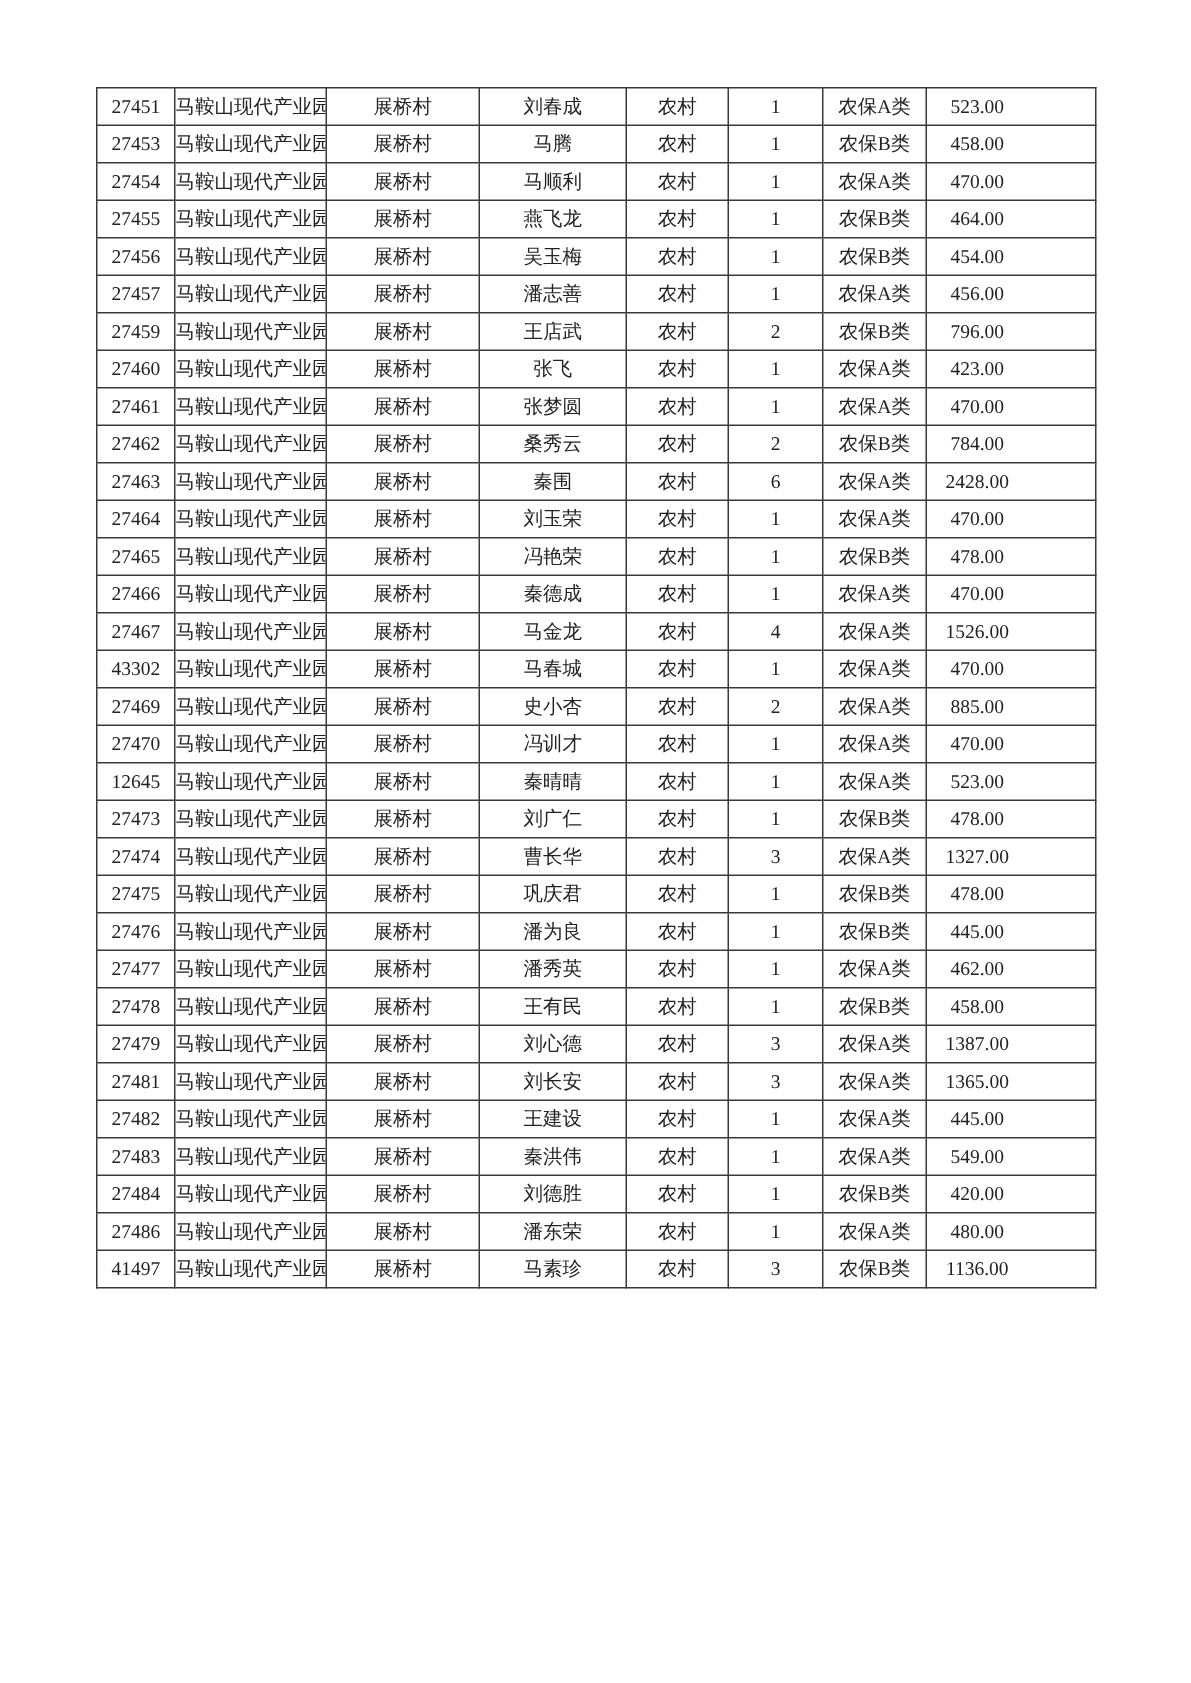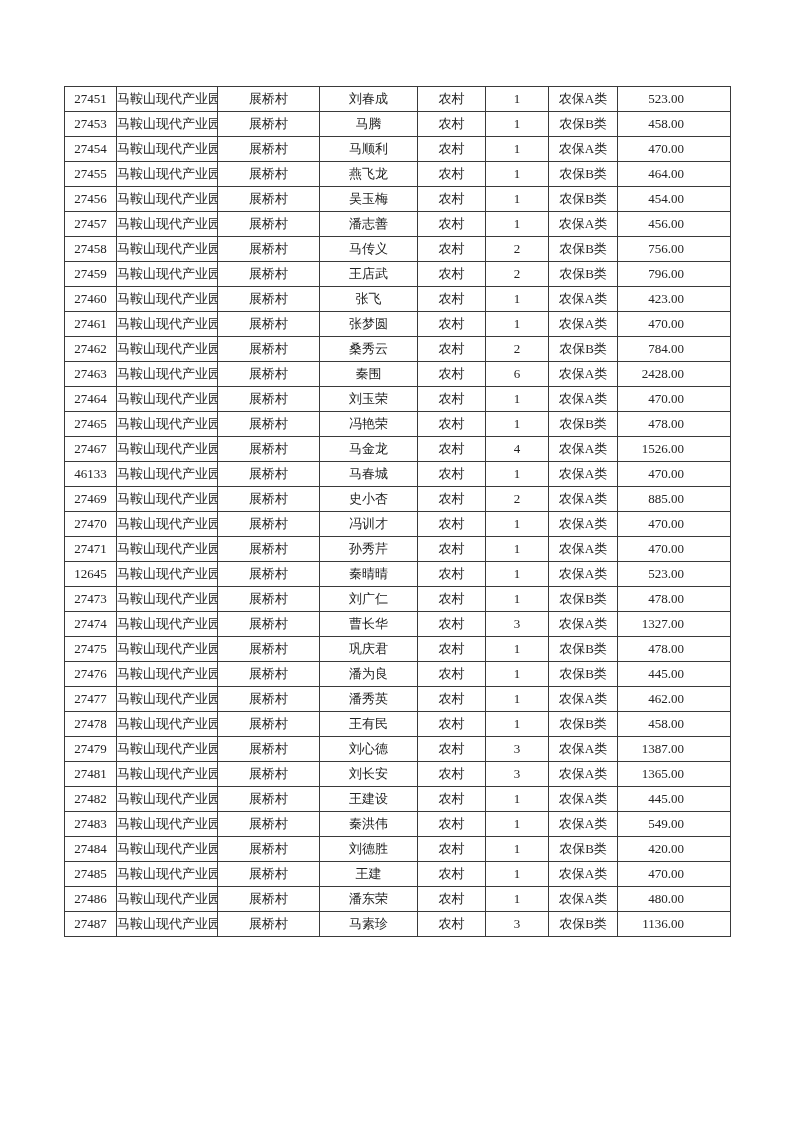--- a/index.html
+++ b/index.html
@@ -9,21 +9,21 @@
   }
   body {
     width: 794px;
     height: 1122px;
     font-family: "Liberation Serif", "DejaVu Serif", serif;
     color: #1a1a1a;
     position: relative;
   }
   .page {
     position: absolute;
-    top: 86px;
+    top: 58px;
     left: 64px;
   }
   table.roster {
     border-collapse: collapse;
     table-layout: fixed;
     width: 666px;
   }
   table.roster td {
     border: 1px solid #3a3a3a;
     height: 24px;
@@ -33,21 +33,21 @@
     overflow: hidden;
     white-space: nowrap;
     line-height: 24px;
     color: #222;
   }
   table.roster td.org {
     text-align: left;
     padding: 0;
   }
   table.roster td.amount {
-    text-align: right;
+    text-align: center;
     padding-right: 46px;
   }
   col.c-id       { width: 52px; }
   col.c-org      { width: 101px; }
   col.c-village  { width: 102px; }
   col.c-name     { width: 98px; }
   col.c-type     { width: 68px; }
   col.c-count    { width: 63px; }
   col.c-category { width: 69px; }
   col.c-amount   { width: 113px; }
@@ -122,291 +122,271 @@
           <td>27457</td>
           <td class="org">马鞍山现代产业园</td>
           <td>展桥村</td>
           <td>潘志善</td>
           <td>农村</td>
           <td>1</td>
           <td>农保A类</td>
           <td class="amount">456.00</td>
         </tr>
         <tr>
-          <td>27458</td>
-          <td class="org">马鞍山现代产业园</td>
-          <td>展桥村</td>
-          <td>马传义</td>
+          <td>27459</td>
+          <td class="org">马鞍山现代产业园</td>
+          <td>展桥村</td>
+          <td>王店武</td>
           <td>农村</td>
           <td>2</td>
           <td>农保B类</td>
-          <td class="amount">756.00</td>
-        </tr>
-        <tr>
-          <td>27459</td>
-          <td class="org">马鞍山现代产业园</td>
-          <td>展桥村</td>
-          <td>王店武</td>
+          <td class="amount">796.00</td>
+        </tr>
+        <tr>
+          <td>27460</td>
+          <td class="org">马鞍山现代产业园</td>
+          <td>展桥村</td>
+          <td>张飞</td>
+          <td>农村</td>
+          <td>1</td>
+          <td>农保A类</td>
+          <td class="amount">423.00</td>
+        </tr>
+        <tr>
+          <td>27461</td>
+          <td class="org">马鞍山现代产业园</td>
+          <td>展桥村</td>
+          <td>张梦圆</td>
+          <td>农村</td>
+          <td>1</td>
+          <td>农保A类</td>
+          <td class="amount">470.00</td>
+        </tr>
+        <tr>
+          <td>27462</td>
+          <td class="org">马鞍山现代产业园</td>
+          <td>展桥村</td>
+          <td>桑秀云</td>
           <td>农村</td>
           <td>2</td>
           <td>农保B类</td>
-          <td class="amount">796.00</td>
-        </tr>
-        <tr>
-          <td>27460</td>
-          <td class="org">马鞍山现代产业园</td>
-          <td>展桥村</td>
-          <td>张飞</td>
-          <td>农村</td>
-          <td>1</td>
-          <td>农保A类</td>
-          <td class="amount">423.00</td>
-        </tr>
-        <tr>
-          <td>27461</td>
-          <td class="org">马鞍山现代产业园</td>
-          <td>展桥村</td>
-          <td>张梦圆</td>
-          <td>农村</td>
-          <td>1</td>
-          <td>农保A类</td>
-          <td class="amount">470.00</td>
-        </tr>
-        <tr>
-          <td>27462</td>
-          <td class="org">马鞍山现代产业园</td>
-          <td>展桥村</td>
-          <td>桑秀云</td>
+          <td class="amount">784.00</td>
+        </tr>
+        <tr>
+          <td>27463</td>
+          <td class="org">马鞍山现代产业园</td>
+          <td>展桥村</td>
+          <td>秦围</td>
+          <td>农村</td>
+          <td>6</td>
+          <td>农保A类</td>
+          <td class="amount">2428.00</td>
+        </tr>
+        <tr>
+          <td>27464</td>
+          <td class="org">马鞍山现代产业园</td>
+          <td>展桥村</td>
+          <td>刘玉荣</td>
+          <td>农村</td>
+          <td>1</td>
+          <td>农保A类</td>
+          <td class="amount">470.00</td>
+        </tr>
+        <tr>
+          <td>27465</td>
+          <td class="org">马鞍山现代产业园</td>
+          <td>展桥村</td>
+          <td>冯艳荣</td>
+          <td>农村</td>
+          <td>1</td>
+          <td>农保B类</td>
+          <td class="amount">478.00</td>
+        </tr>
+        <tr>
+          <td>27466</td>
+          <td class="org">马鞍山现代产业园</td>
+          <td>展桥村</td>
+          <td>秦德成</td>
+          <td>农村</td>
+          <td>1</td>
+          <td>农保A类</td>
+          <td class="amount">470.00</td>
+        </tr>
+        <tr>
+          <td>27467</td>
+          <td class="org">马鞍山现代产业园</td>
+          <td>展桥村</td>
+          <td>马金龙</td>
+          <td>农村</td>
+          <td>4</td>
+          <td>农保A类</td>
+          <td class="amount">1526.00</td>
+        </tr>
+        <tr>
+          <td>43302</td>
+          <td class="org">马鞍山现代产业园</td>
+          <td>展桥村</td>
+          <td>马春城</td>
+          <td>农村</td>
+          <td>1</td>
+          <td>农保A类</td>
+          <td class="amount">470.00</td>
+        </tr>
+        <tr>
+          <td>27469</td>
+          <td class="org">马鞍山现代产业园</td>
+          <td>展桥村</td>
+          <td>史小杏</td>
           <td>农村</td>
           <td>2</td>
-          <td>农保B类</td>
-          <td class="amount">784.00</td>
-        </tr>
-        <tr>
-          <td>27463</td>
-          <td class="org">马鞍山现代产业园</td>
-          <td>展桥村</td>
-          <td>秦围</td>
-          <td>农村</td>
-          <td>6</td>
-          <td>农保A类</td>
-          <td class="amount">2428.00</td>
-        </tr>
-        <tr>
-          <td>27464</td>
-          <td class="org">马鞍山现代产业园</td>
-          <td>展桥村</td>
-          <td>刘玉荣</td>
-          <td>农村</td>
-          <td>1</td>
-          <td>农保A类</td>
-          <td class="amount">470.00</td>
-        </tr>
-        <tr>
-          <td>27465</td>
-          <td class="org">马鞍山现代产业园</td>
-          <td>展桥村</td>
-          <td>冯艳荣</td>
+          <td>农保A类</td>
+          <td class="amount">885.00</td>
+        </tr>
+        <tr>
+          <td>27470</td>
+          <td class="org">马鞍山现代产业园</td>
+          <td>展桥村</td>
+          <td>冯训才</td>
+          <td>农村</td>
+          <td>1</td>
+          <td>农保A类</td>
+          <td class="amount">470.00</td>
+        </tr>
+        <tr>
+          <td>12645</td>
+          <td class="org">马鞍山现代产业园</td>
+          <td>展桥村</td>
+          <td>秦晴晴</td>
+          <td>农村</td>
+          <td>1</td>
+          <td>农保A类</td>
+          <td class="amount">523.00</td>
+        </tr>
+        <tr>
+          <td>27473</td>
+          <td class="org">马鞍山现代产业园</td>
+          <td>展桥村</td>
+          <td>刘广仁</td>
           <td>农村</td>
           <td>1</td>
           <td>农保B类</td>
           <td class="amount">478.00</td>
         </tr>
         <tr>
-          <td>27467</td>
-          <td class="org">马鞍山现代产业园</td>
-          <td>展桥村</td>
-          <td>马金龙</td>
-          <td>农村</td>
-          <td>4</td>
-          <td>农保A类</td>
-          <td class="amount">1526.00</td>
-        </tr>
-        <tr>
-          <td>46133</td>
-          <td class="org">马鞍山现代产业园</td>
-          <td>展桥村</td>
-          <td>马春城</td>
-          <td>农村</td>
-          <td>1</td>
-          <td>农保A类</td>
-          <td class="amount">470.00</td>
-        </tr>
-        <tr>
-          <td>27469</td>
-          <td class="org">马鞍山现代产业园</td>
-          <td>展桥村</td>
-          <td>史小杏</td>
-          <td>农村</td>
-          <td>2</td>
-          <td>农保A类</td>
-          <td class="amount">885.00</td>
-        </tr>
-        <tr>
-          <td>27470</td>
-          <td class="org">马鞍山现代产业园</td>
-          <td>展桥村</td>
-          <td>冯训才</td>
-          <td>农村</td>
-          <td>1</td>
-          <td>农保A类</td>
-          <td class="amount">470.00</td>
-        </tr>
-        <tr>
-          <td>27471</td>
-          <td class="org">马鞍山现代产业园</td>
-          <td>展桥村</td>
-          <td>孙秀芹</td>
-          <td>农村</td>
-          <td>1</td>
-          <td>农保A类</td>
-          <td class="amount">470.00</td>
-        </tr>
-        <tr>
-          <td>12645</td>
-          <td class="org">马鞍山现代产业园</td>
-          <td>展桥村</td>
-          <td>秦晴晴</td>
-          <td>农村</td>
-          <td>1</td>
-          <td>农保A类</td>
-          <td class="amount">523.00</td>
-        </tr>
-        <tr>
-          <td>27473</td>
-          <td class="org">马鞍山现代产业园</td>
-          <td>展桥村</td>
-          <td>刘广仁</td>
+          <td>27474</td>
+          <td class="org">马鞍山现代产业园</td>
+          <td>展桥村</td>
+          <td>曹长华</td>
+          <td>农村</td>
+          <td>3</td>
+          <td>农保A类</td>
+          <td class="amount">1327.00</td>
+        </tr>
+        <tr>
+          <td>27475</td>
+          <td class="org">马鞍山现代产业园</td>
+          <td>展桥村</td>
+          <td>巩庆君</td>
           <td>农村</td>
           <td>1</td>
           <td>农保B类</td>
           <td class="amount">478.00</td>
         </tr>
         <tr>
-          <td>27474</td>
-          <td class="org">马鞍山现代产业园</td>
-          <td>展桥村</td>
-          <td>曹长华</td>
+          <td>27476</td>
+          <td class="org">马鞍山现代产业园</td>
+          <td>展桥村</td>
+          <td>潘为良</td>
+          <td>农村</td>
+          <td>1</td>
+          <td>农保B类</td>
+          <td class="amount">445.00</td>
+        </tr>
+        <tr>
+          <td>27477</td>
+          <td class="org">马鞍山现代产业园</td>
+          <td>展桥村</td>
+          <td>潘秀英</td>
+          <td>农村</td>
+          <td>1</td>
+          <td>农保A类</td>
+          <td class="amount">462.00</td>
+        </tr>
+        <tr>
+          <td>27478</td>
+          <td class="org">马鞍山现代产业园</td>
+          <td>展桥村</td>
+          <td>王有民</td>
+          <td>农村</td>
+          <td>1</td>
+          <td>农保B类</td>
+          <td class="amount">458.00</td>
+        </tr>
+        <tr>
+          <td>27479</td>
+          <td class="org">马鞍山现代产业园</td>
+          <td>展桥村</td>
+          <td>刘心德</td>
           <td>农村</td>
           <td>3</td>
           <td>农保A类</td>
-          <td class="amount">1327.00</td>
-        </tr>
-        <tr>
-          <td>27475</td>
-          <td class="org">马鞍山现代产业园</td>
-          <td>展桥村</td>
-          <td>巩庆君</td>
-          <td>农村</td>
-          <td>1</td>
-          <td>农保B类</td>
-          <td class="amount">478.00</td>
-        </tr>
-        <tr>
-          <td>27476</td>
-          <td class="org">马鞍山现代产业园</td>
-          <td>展桥村</td>
-          <td>潘为良</td>
-          <td>农村</td>
-          <td>1</td>
-          <td>农保B类</td>
+          <td class="amount">1387.00</td>
+        </tr>
+        <tr>
+          <td>27481</td>
+          <td class="org">马鞍山现代产业园</td>
+          <td>展桥村</td>
+          <td>刘长安</td>
+          <td>农村</td>
+          <td>3</td>
+          <td>农保A类</td>
+          <td class="amount">1365.00</td>
+        </tr>
+        <tr>
+          <td>27482</td>
+          <td class="org">马鞍山现代产业园</td>
+          <td>展桥村</td>
+          <td>王建设</td>
+          <td>农村</td>
+          <td>1</td>
+          <td>农保A类</td>
           <td class="amount">445.00</td>
         </tr>
         <tr>
-          <td>27477</td>
-          <td class="org">马鞍山现代产业园</td>
-          <td>展桥村</td>
-          <td>潘秀英</td>
-          <td>农村</td>
-          <td>1</td>
-          <td>农保A类</td>
-          <td class="amount">462.00</td>
-        </tr>
-        <tr>
-          <td>27478</td>
-          <td class="org">马鞍山现代产业园</td>
-          <td>展桥村</td>
-          <td>王有民</td>
-          <td>农村</td>
-          <td>1</td>
-          <td>农保B类</td>
-          <td class="amount">458.00</td>
-        </tr>
-        <tr>
-          <td>27479</td>
-          <td class="org">马鞍山现代产业园</td>
-          <td>展桥村</td>
-          <td>刘心德</td>
-          <td>农村</td>
-          <td>3</td>
-          <td>农保A类</td>
-          <td class="amount">1387.00</td>
-        </tr>
-        <tr>
-          <td>27481</td>
-          <td class="org">马鞍山现代产业园</td>
-          <td>展桥村</td>
-          <td>刘长安</td>
-          <td>农村</td>
-          <td>3</td>
-          <td>农保A类</td>
-          <td class="amount">1365.00</td>
-        </tr>
-        <tr>
-          <td>27482</td>
-          <td class="org">马鞍山现代产业园</td>
-          <td>展桥村</td>
-          <td>王建设</td>
-          <td>农村</td>
-          <td>1</td>
-          <td>农保A类</td>
-          <td class="amount">445.00</td>
-        </tr>
-        <tr>
           <td>27483</td>
           <td class="org">马鞍山现代产业园</td>
           <td>展桥村</td>
           <td>秦洪伟</td>
           <td>农村</td>
           <td>1</td>
           <td>农保A类</td>
           <td class="amount">549.00</td>
         </tr>
         <tr>
           <td>27484</td>
           <td class="org">马鞍山现代产业园</td>
           <td>展桥村</td>
           <td>刘德胜</td>
           <td>农村</td>
           <td>1</td>
           <td>农保B类</td>
           <td class="amount">420.00</td>
         </tr>
         <tr>
-          <td>27485</td>
-          <td class="org">马鞍山现代产业园</td>
-          <td>展桥村</td>
-          <td>王建</td>
-          <td>农村</td>
-          <td>1</td>
-          <td>农保A类</td>
-          <td class="amount">470.00</td>
-        </tr>
-        <tr>
           <td>27486</td>
           <td class="org">马鞍山现代产业园</td>
           <td>展桥村</td>
           <td>潘东荣</td>
           <td>农村</td>
           <td>1</td>
           <td>农保A类</td>
           <td class="amount">480.00</td>
         </tr>
         <tr>
-          <td>27487</td>
+          <td>41497</td>
           <td class="org">马鞍山现代产业园</td>
           <td>展桥村</td>
           <td>马素珍</td>
           <td>农村</td>
           <td>3</td>
           <td>农保B类</td>
           <td class="amount">1136.00</td>
         </tr>
       </tbody>
   </table>

